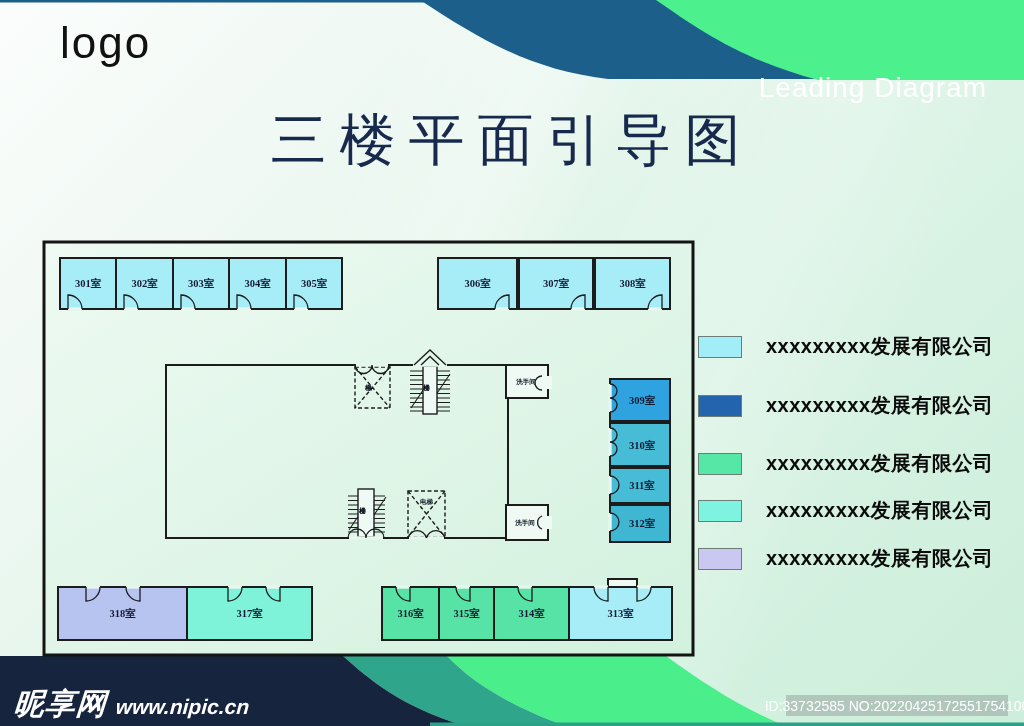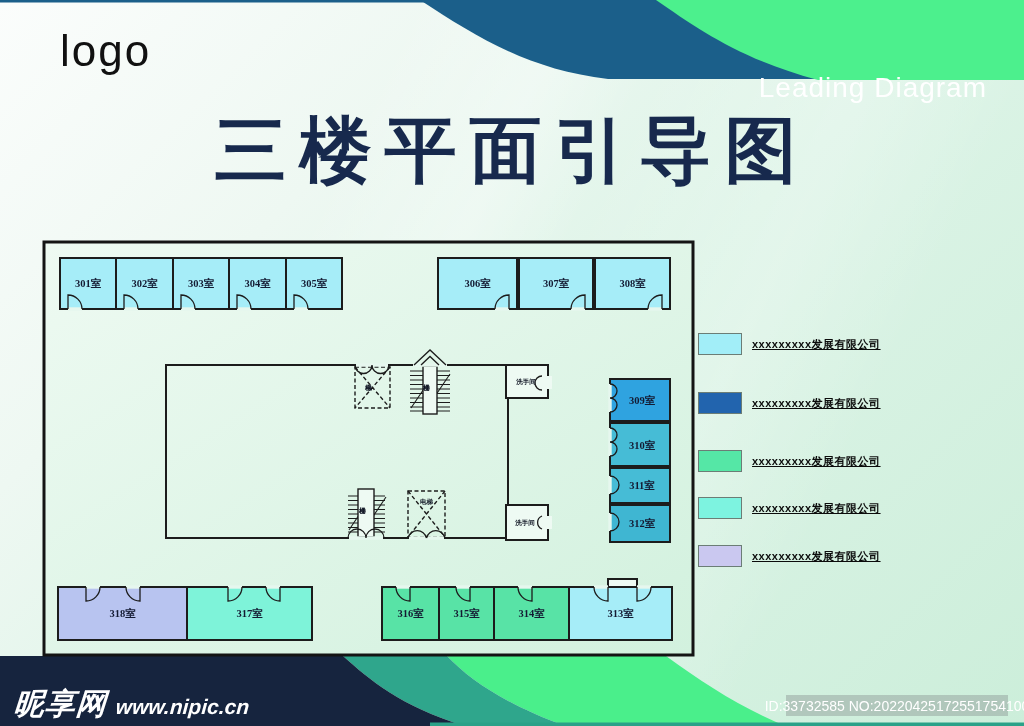--- a/index.html
+++ b/index.html
@@ -9,40 +9,40 @@
     font-family:"Liberation Sans", sans-serif;
   }
   .page::before{
     content:""; position:absolute; inset:0; pointer-events:none;
     background:linear-gradient(115deg, rgba(255,255,255,0) 30%, rgba(255,255,255,.30) 42%, rgba(255,255,255,0) 50%, rgba(255,255,255,.22) 66%, rgba(255,255,255,0) 78%);
   }
   .hdr-svg,.ftr-svg{position:absolute;left:0;display:block;}
   .hdr-svg{top:0;}
   .ftr-svg{top:656px;}
   .logo{
-    position:absolute; left:60px; top:26px; font-size:44px; color:#111;
+    position:absolute; left:60px; top:18px; font-size:44px; color:#111;
     font-weight:500; letter-spacing:2px; z-index:5;
   }
   .ribbon-text{
     position:absolute; top:33px; right:37px; z-index:5;
     color:#ffffff; font-size:28px; font-weight:400; letter-spacing:1px;margin-top:39px;
   }
   .main-title{
     position:absolute; left:0; right:0; top:103px; text-align:center; z-index:4;
-    font-size:72px; font-weight:700; color:#17294d; letter-spacing:13px;
+    font-size:56px; font-weight:400; color:#17294d; letter-spacing:13px;
     font-family:"DejaVu Sans", sans-serif;
   }
   .plan-svg{position:absolute; left:40px; top:238px; z-index:3;}
   .rlabel{font-family:"Liberation Serif", serif; font-weight:bold; font-size:10.5px; fill:#141b33;}
   .flabel{font-family:"Liberation Serif", serif; font-weight:bold; font-size:6.5px; fill:#101524;}
   .vtext{writing-mode:vertical-rl; text-orientation:upright; letter-spacing:0px;}
   .legend{position:absolute; left:698px; top:330px; width:310px; z-index:4;}
   .legend-row{position:absolute; left:0; display:flex; align-items:center;}
   .swatch{width:44px; height:22px; border:1px solid #6b7d76; box-sizing:border-box; flex:0 0 auto;}
-  .legend-label{margin-left:10px; font-size:11px; font-weight:bold; color:#0b0b0b; letter-spacing:.5px; white-space:nowrap;text-decoration:underline;}
+  .legend-label{margin-left:24px; font-size:20px; font-weight:bold; color:#0b0b0b; letter-spacing:.5px; white-space:nowrap;}
   .watermark{
     position:absolute; left:14px; top:684px; z-index:6; color:#fff;
     display:flex; align-items:baseline; gap:9px; font-style:italic; transform:skewX(-4deg);
   }
   .wm-site{font-size:30px; font-weight:bold; letter-spacing:1px;}
   .wm-url{font-size:21px; font-weight:bold;}
   .id-box{
     position:absolute; left:786px; top:695px; width:222px; height:21px; z-index:6;
     background:rgba(151,166,160,.55); color:#fff; font-size:14px;
     display:flex; align-items:center; justify-content:center; white-space:nowrap;

